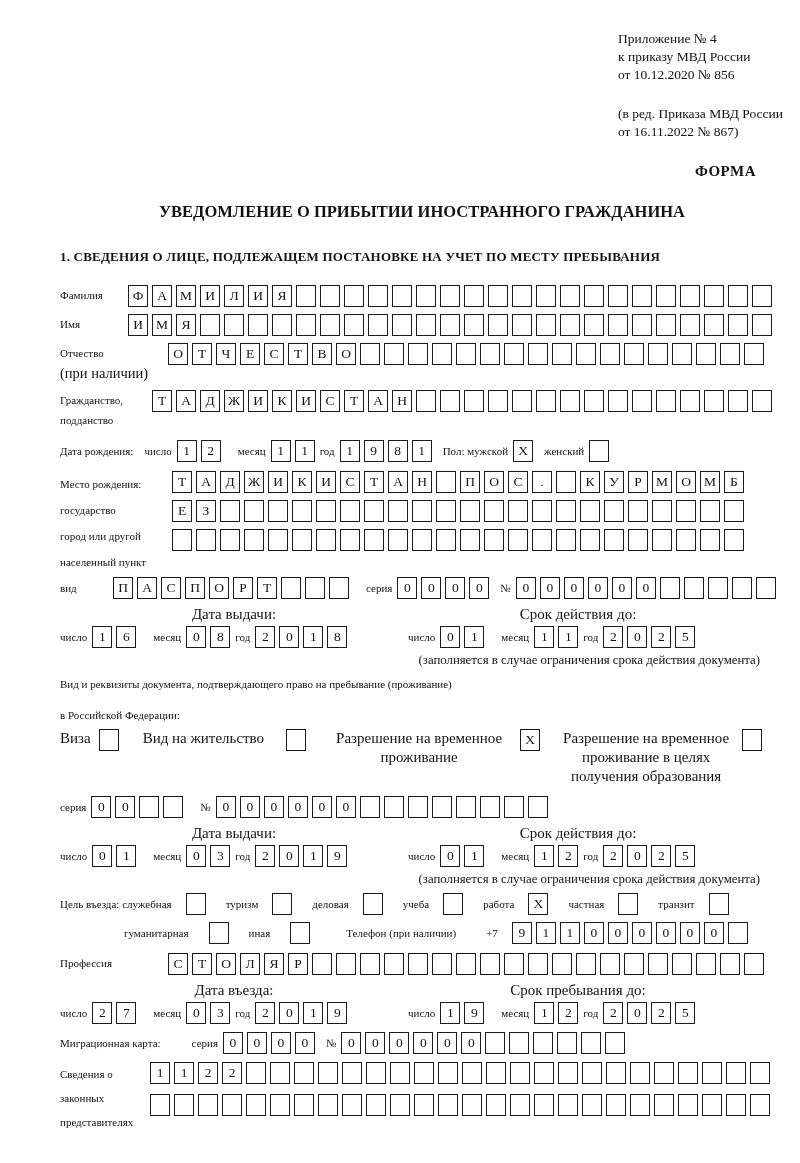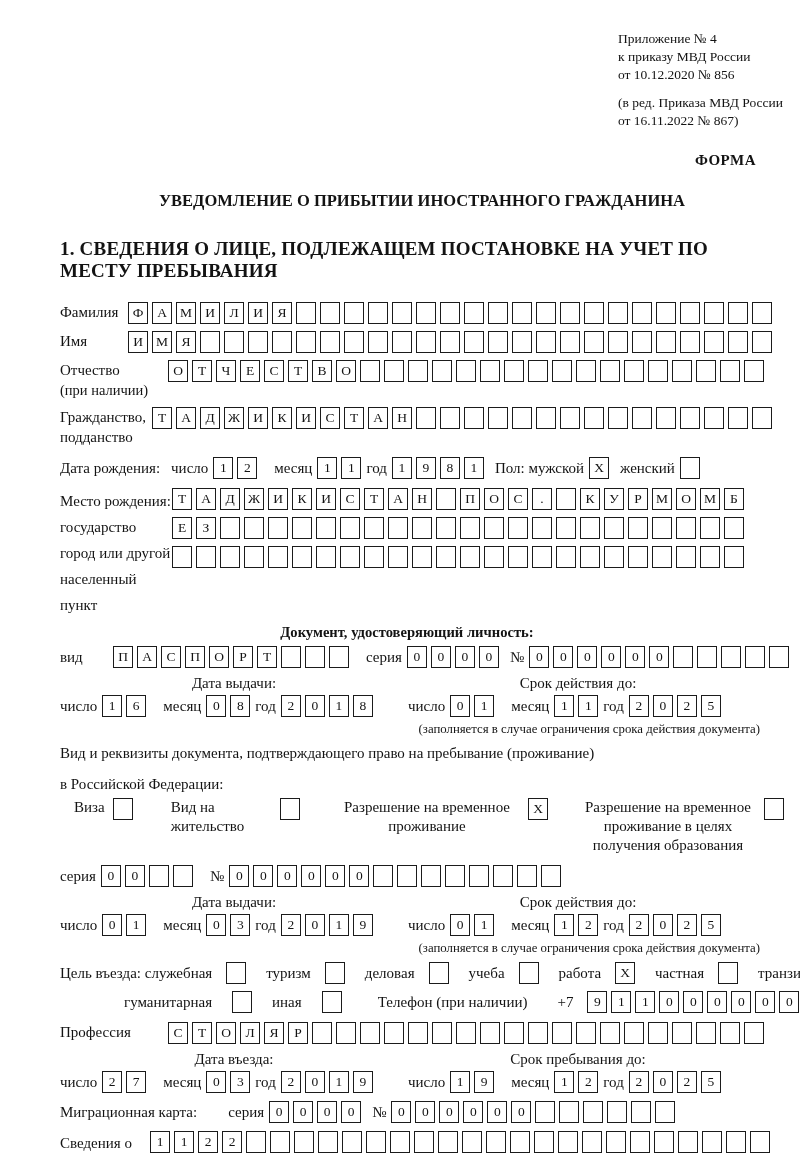--- a/index.html
+++ b/index.html
@@ -2,31 +2,31 @@
 <html><head>
 <meta charset="utf-8">
 <style>
   html,body{margin:0;padding:0;background:#fff;}
   body{width:800px;height:1163px;overflow:hidden;color:#131313;
        font-family:"Liberation Serif","DejaVu Serif",serif;}
   .page{padding:30px 16px 0 60px;box-sizing:border-box;width:800px;}
 
   
   .hdr{margin-left:558px;font-size:13.5px;line-height:1.32;}
-  .hdr .grp2{margin-top:11px;}
+  .hdr .grp2{margin-top:22px;}
   .forma{font-weight:bold;font-size:15px;text-align:right;padding-right:28px;margin-top:22px;letter-spacing:.5px;}
 
   
   .title{font-weight:bold;font-size:16.5px;text-align:center;line-height:1.5;margin-top:20px;}
   .blank{display:inline-block;width:58px;border-bottom:2px solid #333;height:14px;margin-left:10px;}
-  .sec-head{font-weight:bold;font-size:19px;margin-top:24px;margin-bottom:20px;letter-spacing:.2px;}
+  .sec-head{font-weight:bold;font-size:13px;margin-top:24px;margin-bottom:20px;letter-spacing:.2px;}
 
   
   .frow{display:flex;align-items:flex-start;margin-bottom:7px;}
-  .lbl{font-size:15px;line-height:20px;flex:0 0 auto;}
+  .lbl{font-size:11px;line-height:20px;flex:0 0 auto;}
   .lbl2{font-size:14.5px;line-height:20px;}
   .w68{width:68px;}.w108{width:108px;}.w92{width:92px;}.w112{width:112px;}
 
   .cells{display:flex;gap:4px;flex:0 0 auto;}
   .cell{width:20px;height:22px;box-sizing:border-box;border:1.6px solid #1b1b1b;background:#fff;
         display:flex;align-items:center;justify-content:center;font-size:13.5px;line-height:1;flex:0 0 auto;}
   .vgap{display:flex;flex-direction:column;gap:7px;}
 
   .inrow{display:flex;align-items:center;gap:5px;}
   .mlg{margin-left:12px;}
@@ -37,21 +37,21 @@
   .dp-col{width:348px;}
   .dp-col2{width:340px;position:relative;}
   .dp-head{text-align:center;font-size:15px;margin-bottom:3px;}
   .dp-row{display:flex;align-items:center;gap:5px;}
   .dp-note{position:absolute;right:-12px;top:47px;white-space:nowrap;font-size:12.8px;}
   .datepair.noted{margin-bottom:26px;}
 
   
   .opts{align-items:flex-start;gap:10px;margin-top:4px;}
   .opt{display:flex;align-items:flex-start;gap:8px;}
-  .opt .ol{font-size:15px;line-height:19px;margin-left:14px;}
+  .opt .ol{font-size:15px;line-height:19px;}
   .opt .c2{width:186px;text-align:center;}
   .opt .c3{width:176px;text-align:center;}
 
   .purp{align-items:flex-start;gap:14px;flex-wrap:nowrap;}
   .purp .lbl{line-height:22px;}
   .mb2{margin-bottom:11px;}
   .doc-head{font-weight:bold;font-size:14.6px;text-align:center;margin:6px 30px 5px 0;}
 </style>
 </head>
 <body>
@@ -321,21 +321,20 @@
           <span class="cell"></span>
           <span class="cell"></span>
           <span class="cell"></span>
           <span class="cell"></span>
           <span class="cell"></span>
           <span class="cell"></span>
         </div>
     </div>
   </div>
 
-  <div class="doc-head">Документ, удостоверяющий личность:</div>
   <div class="frow inrow">
     <span class="lbl" style="width:48px">вид</span>
     <span class="cells">
         <span class="cell">П</span>
         <span class="cell">А</span>
         <span class="cell">С</span>
         <span class="cell">П</span>
         <span class="cell">О</span>
         <span class="cell">Р</span>
         <span class="cell">Т</span>

